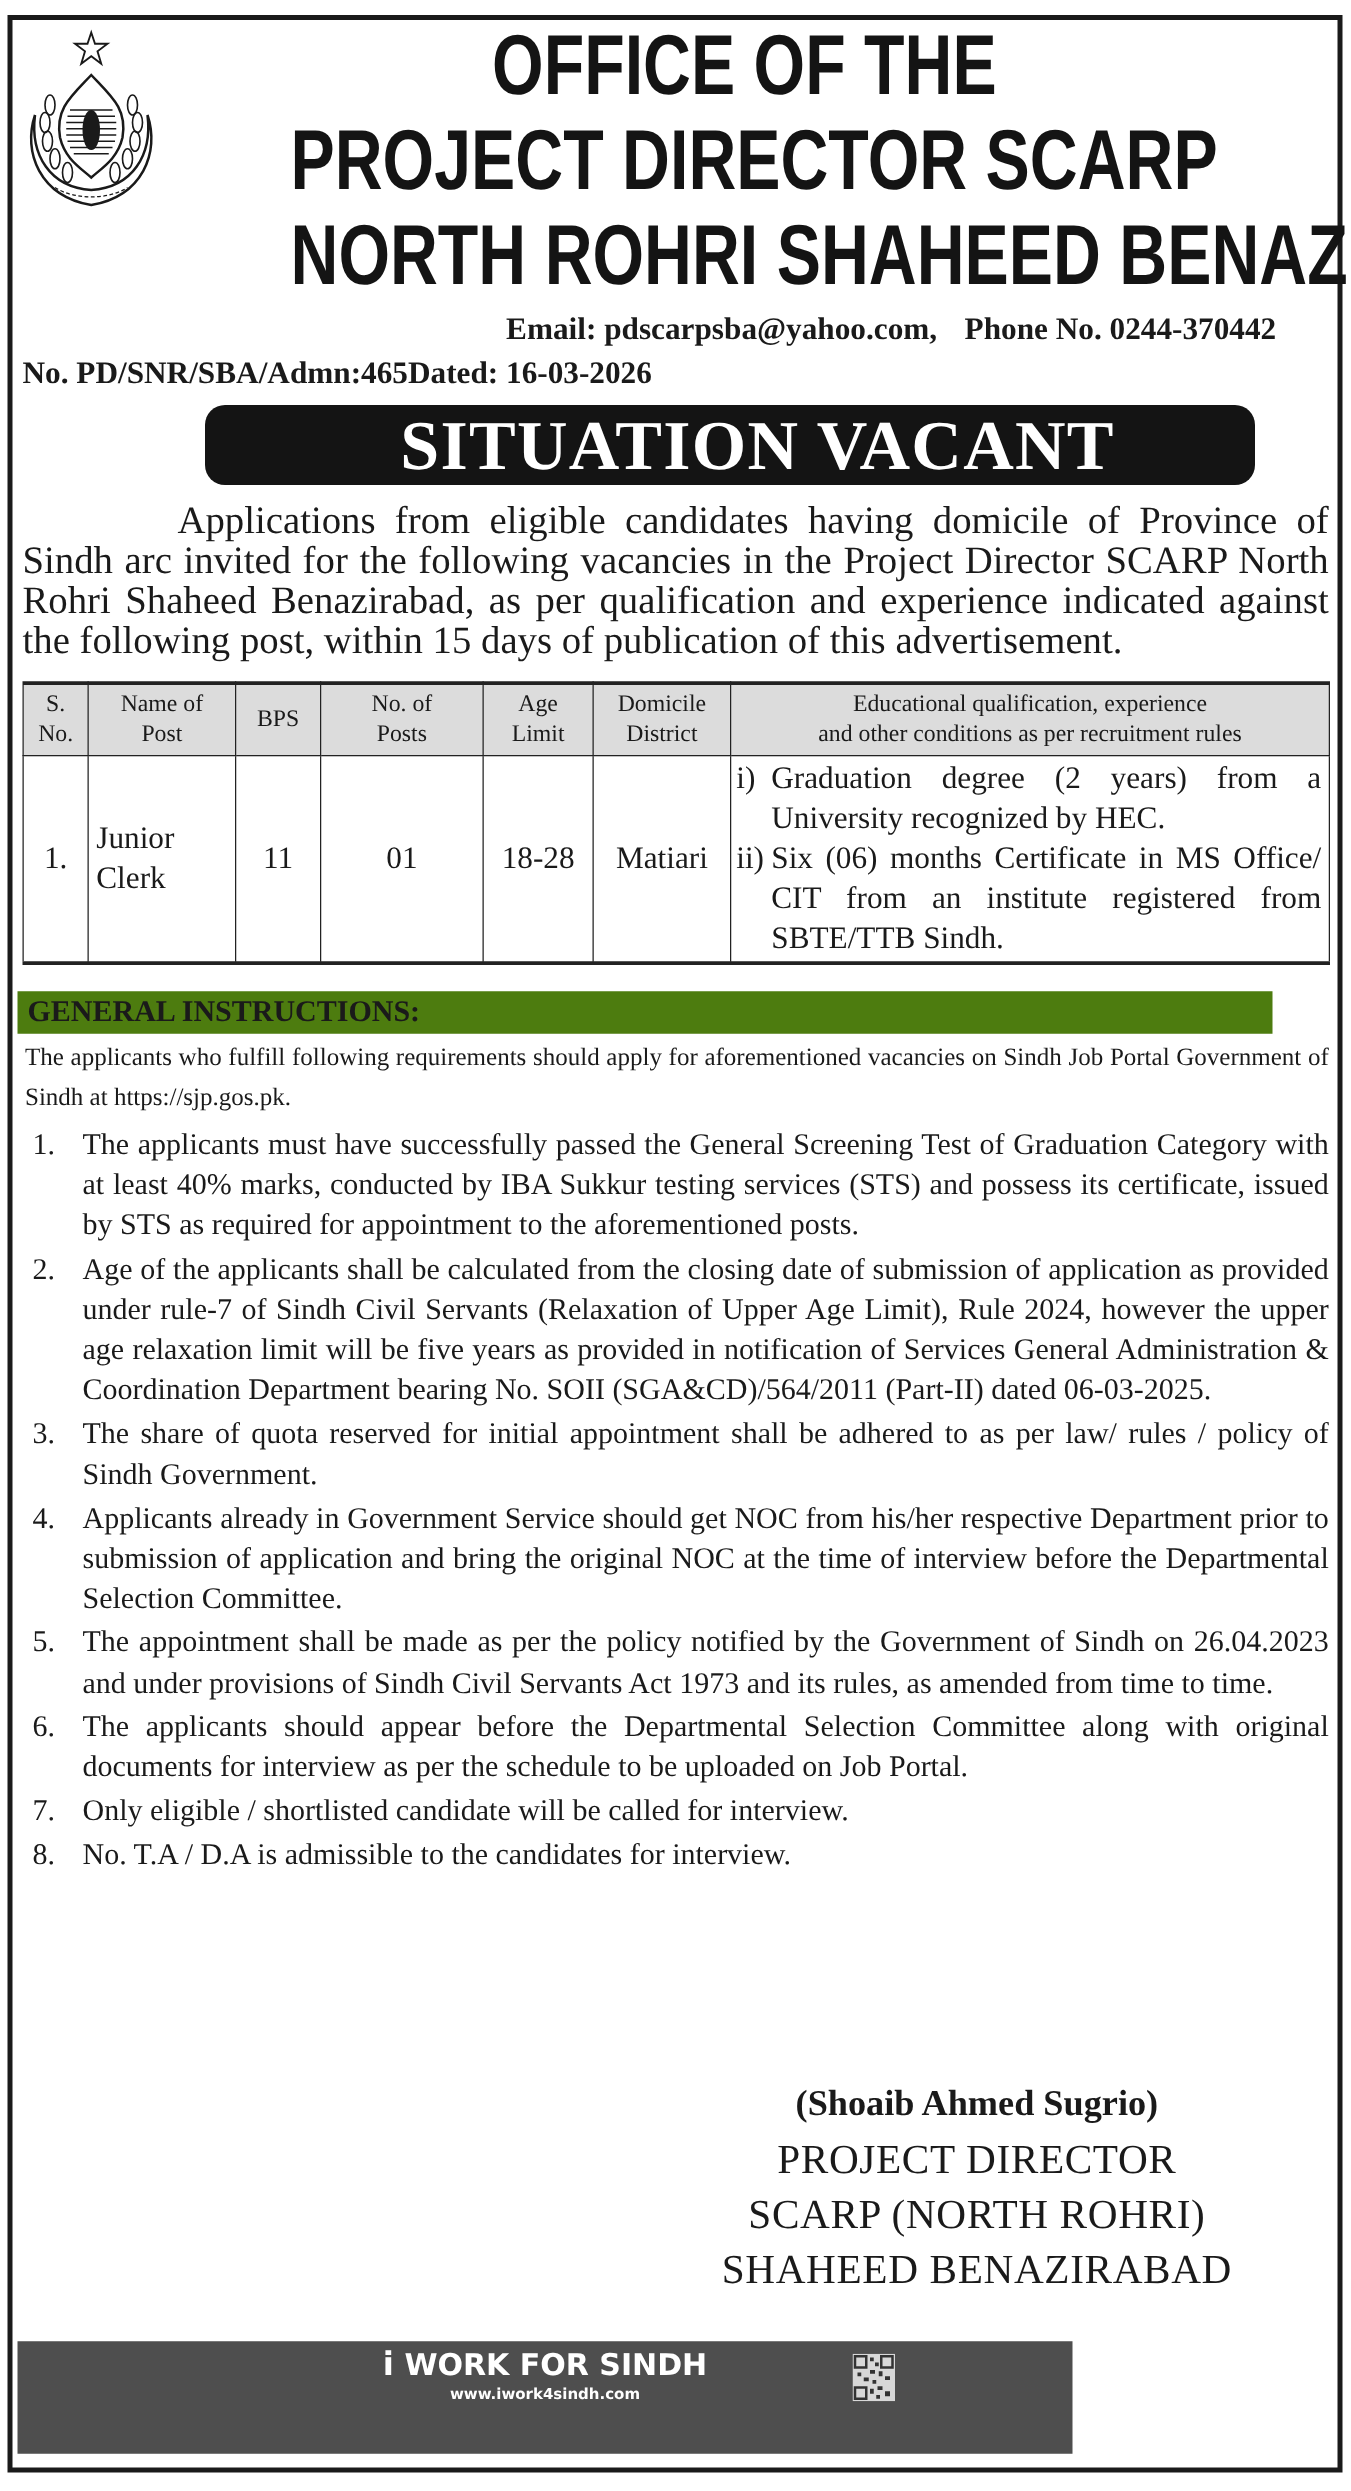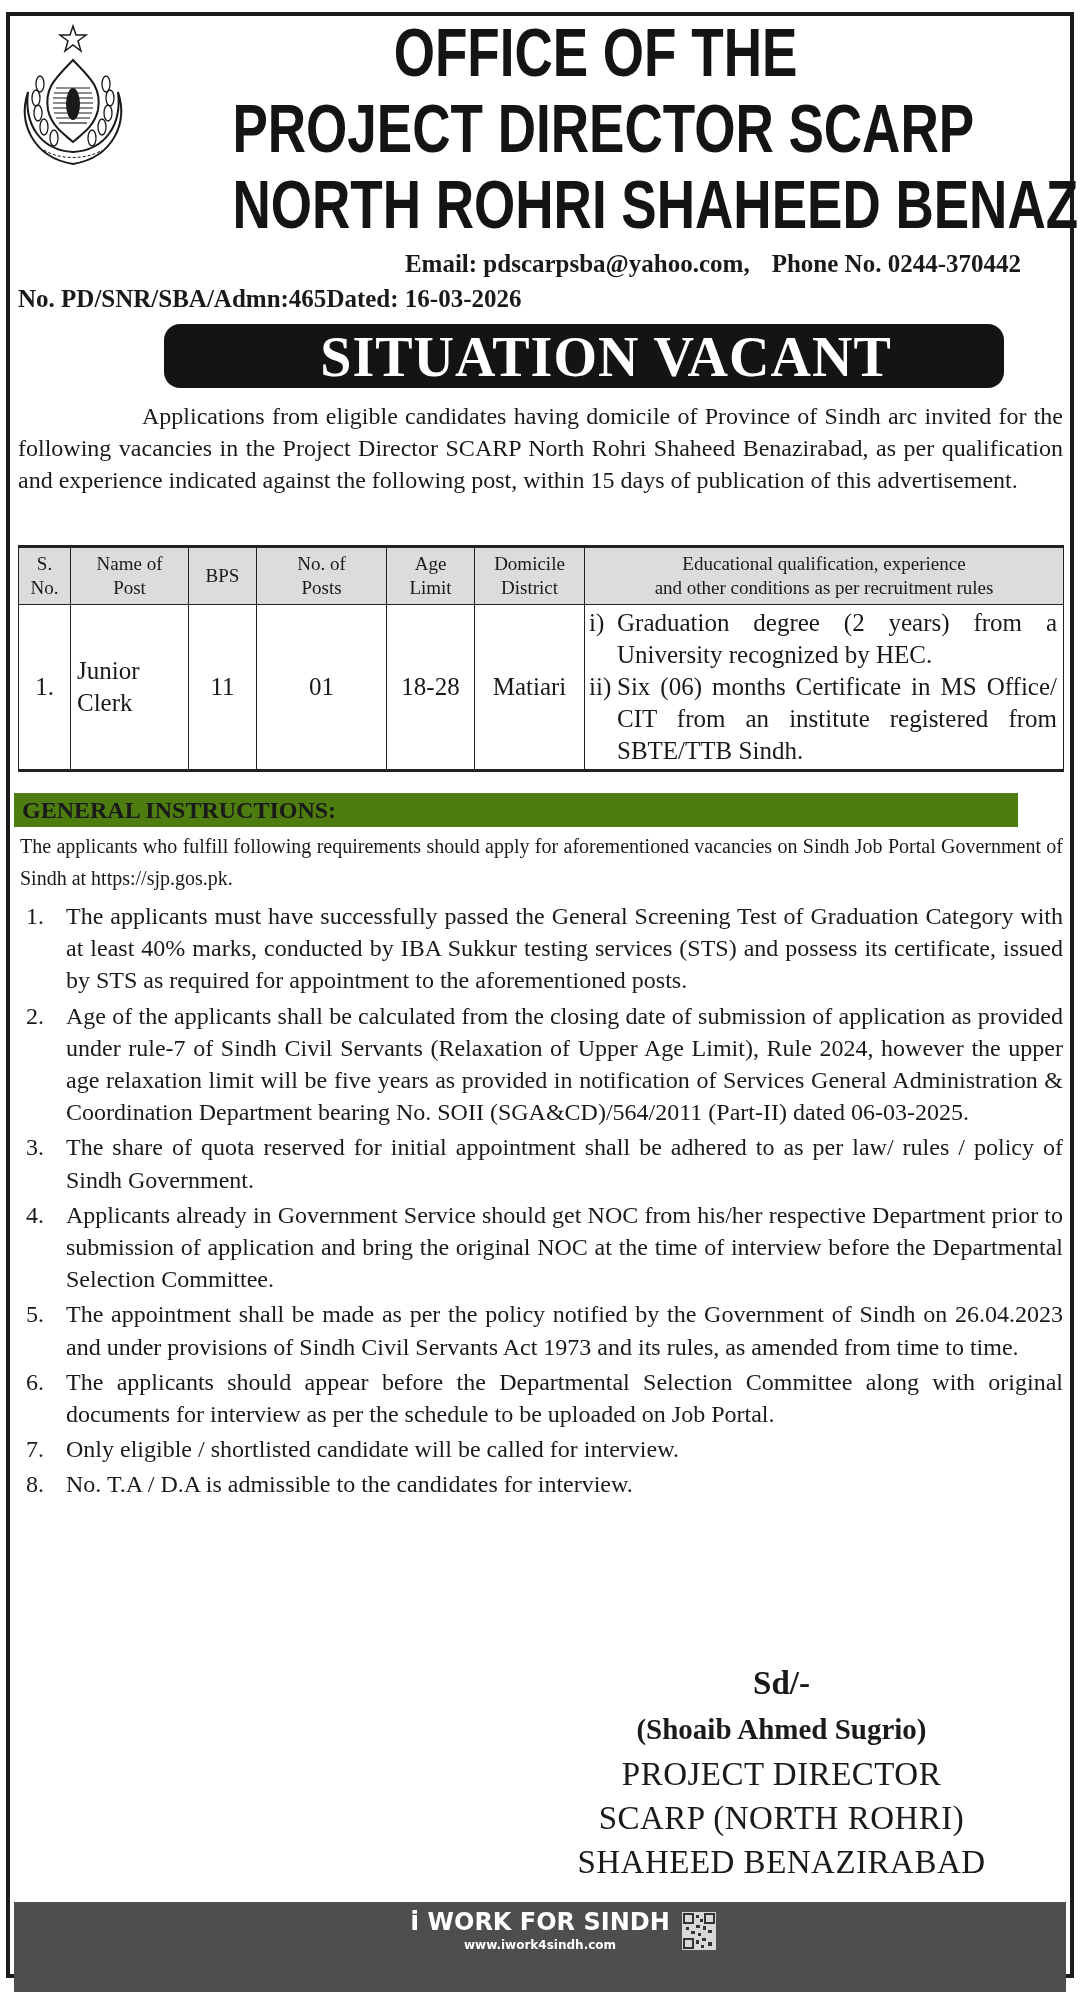--- a/index.html
+++ b/index.html
@@ -29,21 +29,21 @@
     font-size: 25px; font-weight: bold;
   }
   .banner {
     position: absolute; left: 164px; width: 840px; top: 324px; height: 64px;
     background: #141414; border-radius: 16px;
     color: #ffffff; text-align: center;
     font-size: 56px; font-weight: bold; line-height: 66px; letter-spacing: 1px; padding-left: 44px;
   }
   .intro {
     position: absolute; left: 18px; right: 18px; top: 400px;
-    font-size: 24px; line-height: 32px; text-align: justify;
+    font-size: 31px; line-height: 32px; text-align: justify;
     text-indent: 124px;
   }
   table.vac {
     position: absolute; left: 18px; width: 1046px; top: 545px;
     border-collapse: collapse; font-size: 19px;
   }
   table.vac th, table.vac td { border: 1.5px solid #222; }
   table.vac thead th {
     background: #dcdcdc; font-weight: normal; text-align: center; line-height: 24px;
     padding: 4px 3px; font-size: 19px;
@@ -74,24 +74,23 @@
     position: absolute; left: 500px; right: 18px; top: 1660px; text-align: center;
     white-space: nowrap;
   }
   .sig-sd { font-size: 33px; font-weight: bold; line-height: 46px; }
   .sig-name { font-size: 29px; font-weight: bold; line-height: 46px; }
   .sig-line { font-size: 33px; line-height: 44px; letter-spacing: 0.5px; }
   .inf-code {
     position: absolute; left: 16px; top: 1900px; font-size: 21px; font-weight: bold;
   }
   .footer {
-    position: absolute; left: 14px; width: 1052px; top: 1873px; height: 90px;
+    position: absolute; left: 14px; width: 844px; top: 1873px; height: 90px;
     background: #4e4e4e; color: #ffffff; text-align: center;
     font-family: "DejaVu Sans", "Liberation Sans", sans-serif;
-    margin-top: 29px;
   }
   .footer-inner { position: absolute; left: 0; right: 0; top: 4px; }
   .f-brand { font-size: 24px; font-weight: bold; line-height: 30px; letter-spacing: 0px; }
   .f-brand .i-glyph { font-size: 26px; }
   .f-url { font-size: 12px; font-weight: bold; line-height: 16px; }
   .f-line { font-size: 11px; line-height: 15px; }
   .qr { position: absolute; left: 668px; top: 10px; width: 34px; height: 38px; }
 </style>
 </head>
 <body>
@@ -222,21 +221,20 @@
       <span class="li-num">7.</span>
       <span class="li-text">Only eligible / shortlisted candidate will be called for interview.</span>
     </li>
   <li>
       <span class="li-num">8.</span>
       <span class="li-text">No. T.A / D.A is admissible to the candidates for interview.</span>
     </li>
 </ol>
 
 <div class="signature">
-  <div class="sig-sd">Sd/-</div>
   <div class="sig-name">(Shoaib Ahmed Sugrio)</div>
   <div class="sig-line">PROJECT DIRECTOR</div>
   <div class="sig-line">SCARP (NORTH ROHRI)</div>
   <div class="sig-line">SHAHEED BENAZIRABAD</div>
 </div>
 
 <div class="inf-code">INF/KRY/1142/2026</div>
 
 <div class="footer">
   <div class="footer-inner">

